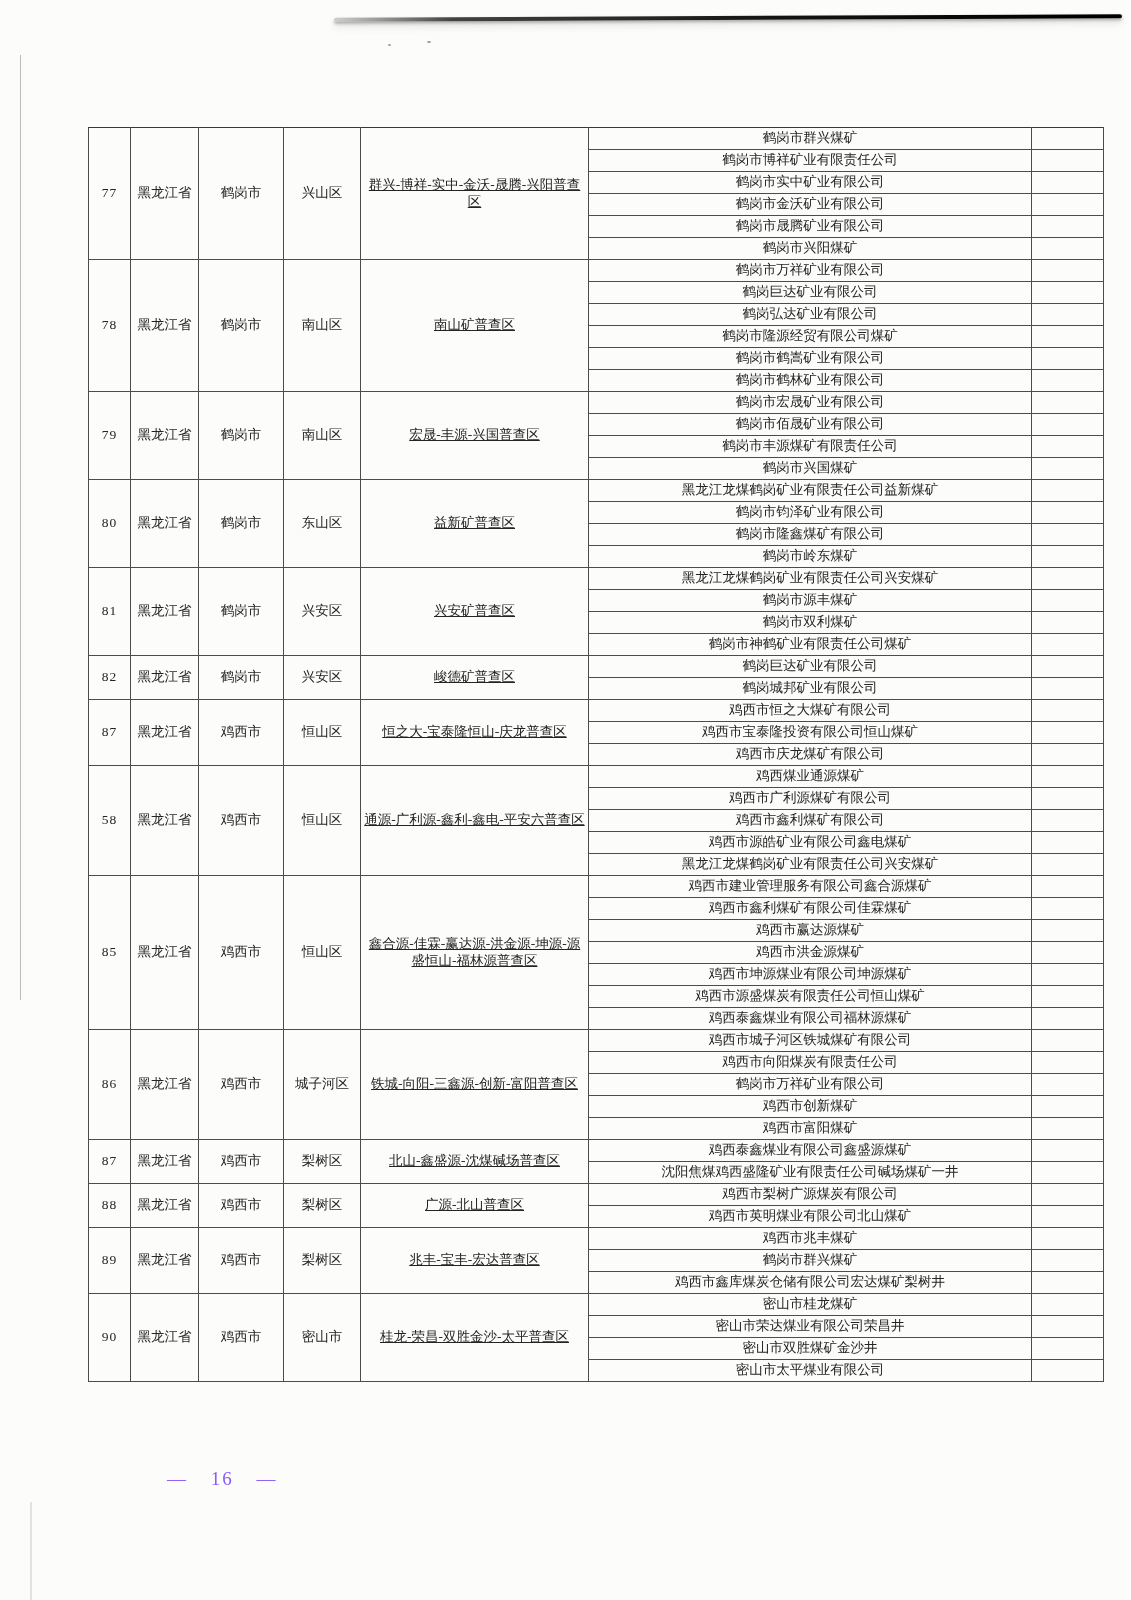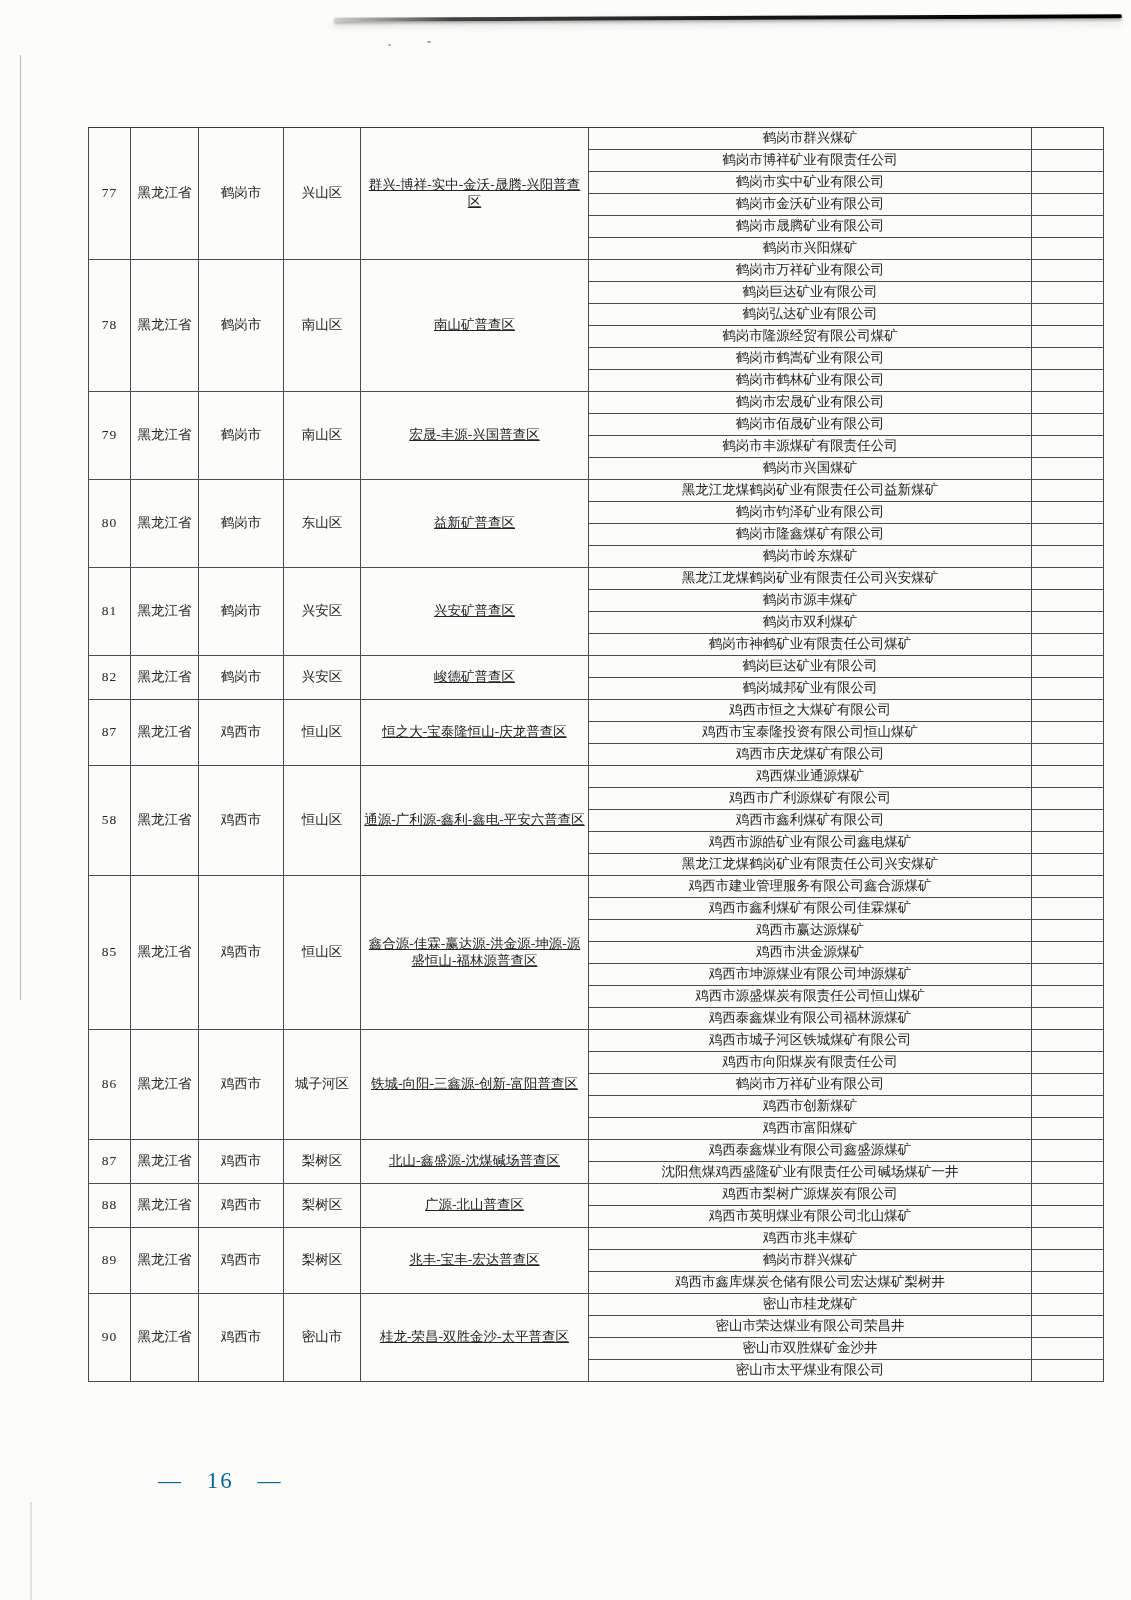--- a/index.html
+++ b/index.html
@@ -42,22 +42,22 @@
   td.no{font-size:14px;letter-spacing:1px;}
   td.area{padding:0 16px;text-decoration:underline;}
   td.bleed{
     border:none;
     border-bottom:1px solid rgba(70,70,70,.55);
     background:transparent;
   }
   tr.group-start td{border-top-color:#383838;}
 
   .page-number{
-    position:absolute;left:158px;top:1468px;
-    font-size:23px;color:#0369a1;
+    position:absolute;left:167px;top:1468px;
+    font-size:19px;color:#8b5cf6;
     letter-spacing:2px;word-spacing:16px;
     white-space:pre;
   }
 </style>
 </head>
 <body>
 
 <div class="page">
   <div class="streak"></div>
   <div class="edge-left"></div>

